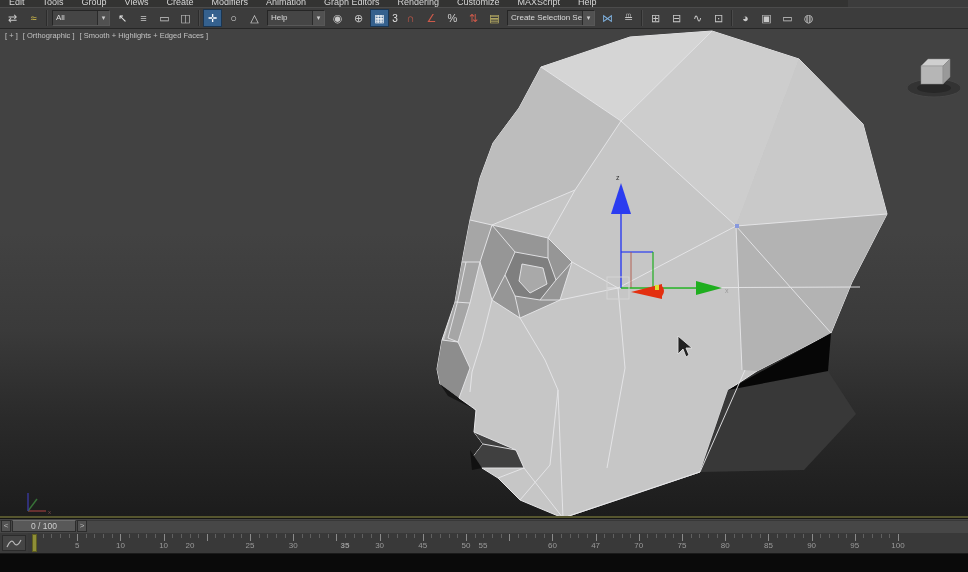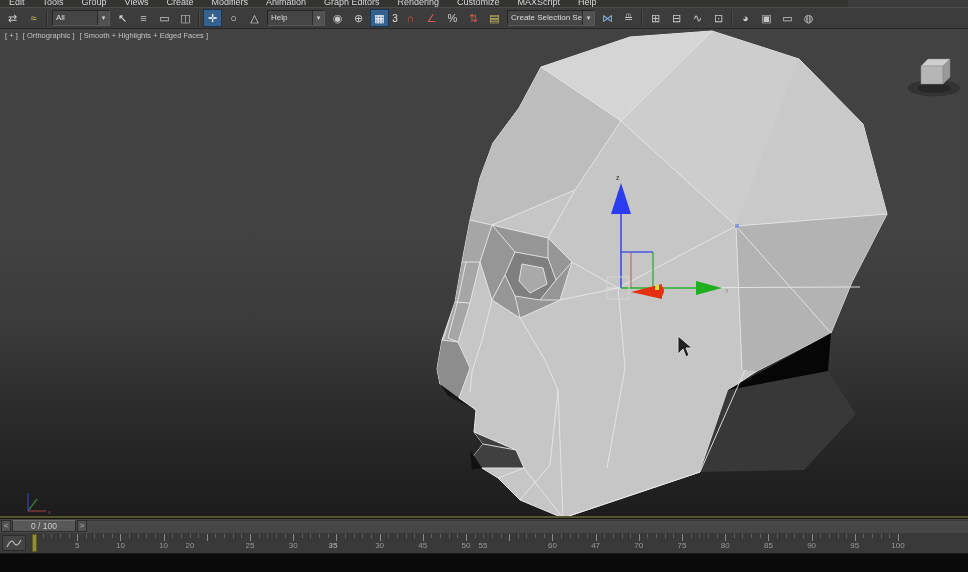--- a/index.html
+++ b/index.html
@@ -262,21 +262,21 @@
         <div class="tick" style="left: 239.28px; height: 4px;"></div>
         <div class="tick" style="left: 247.92px; height: 4px;"></div>
         <div class="tick" style="left: 256.56px; height: 4px;"></div>
         <div class="tick major" style="left: 265.2px; height: 7px;"></div>
         <div class="frame-label" style="left: 265.2px;">30</div>
         <div class="tick" style="left: 273.84px; height: 4px;"></div>
         <div class="tick" style="left: 282.48px; height: 4px;"></div>
         <div class="tick" style="left: 291.12px; height: 4px;"></div>
         <div class="tick" style="left: 299.76px; height: 4px;"></div>
         <div class="tick major" style="left: 308.4px; height: 7px;"></div>
-        <div class="frame-label" style="left: 305px; font-weight: bold;">35</div>
+        <div class="frame-label" style="left: 317px; font-weight: bold;">35</div>
         <div class="tick" style="left: 317.04px; height: 4px;"></div>
         <div class="tick" style="left: 325.68px; height: 4px;"></div>
         <div class="tick" style="left: 334.32px; height: 4px;"></div>
         <div class="tick" style="left: 342.96px; height: 4px;"></div>
         <div class="tick major" style="left: 351.6px; height: 7px;"></div>
         <div class="frame-label" style="left: 351.6px;">30</div>
         <div class="tick" style="left: 360.24px; height: 4px;"></div>
         <div class="tick" style="left: 368.88px; height: 4px;"></div>
         <div class="tick" style="left: 377.52px; height: 4px;"></div>
         <div class="tick" style="left: 386.16px; height: 4px;"></div>

